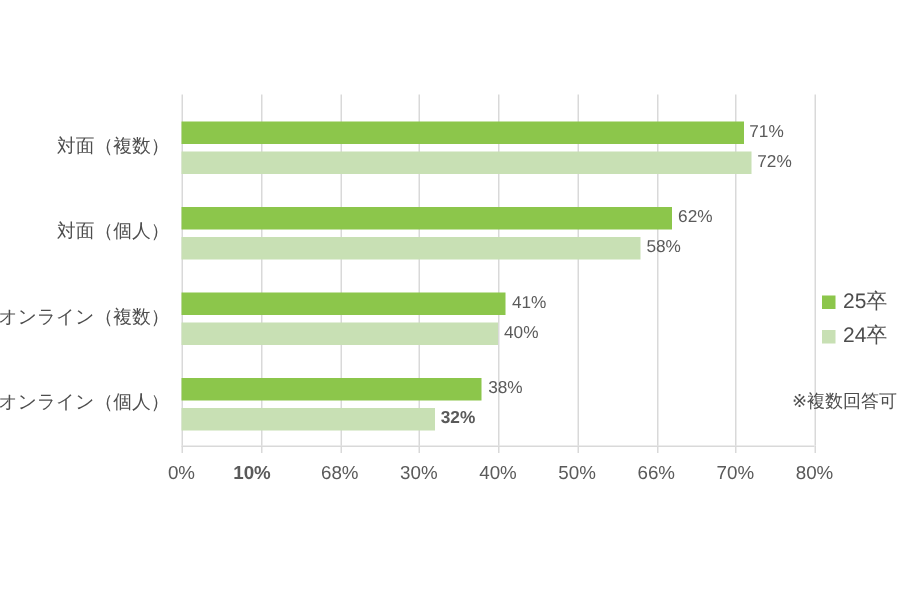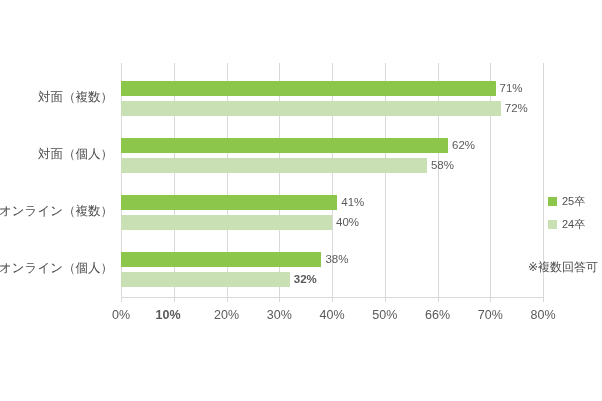--- a/index.html
+++ b/index.html
@@ -122,21 +122,21 @@
   }
   .legend-swatch {
     width: 9px;
     height: 9px;
     margin-right: 5px;
     flex: 0 0 auto;
   }
   .legend-swatch.series-0 { background: #8cc64b; }
   .legend-swatch.series-1 { background: #c8e0b4; }
   .legend-text {
-    font-size: 11px;
+    font-size: 14px;
     color: #4d4d4d;
     white-space: nowrap;
   }
 
   
   #footnote {
     position: absolute;
     right: 4px;
     top: 259px;
     font-size: 12px;
@@ -220,21 +220,21 @@
   <div id="category-labels">
       <div class="cat-label" style="top: 90px;">対面（複数）</div>
       <div class="cat-label" style="top: 147px;">対面（個人）</div>
       <div class="cat-label" style="top: 204px;">オンライン（複数）</div>
       <div class="cat-label" style="top: 261px;">オンライン（個人）</div>
     </div>
 
   <div id="xtick-labels">
       <div class="xtick-label" style="left: 121px;">0%</div>
       <div class="xtick-label" style="left: 168px; font-weight: bold;">10%</div>
-      <div class="xtick-label" style="left: 226.5px;">20%</div>
+      <div class="xtick-label" style="left: 226.5px;">68%</div>
       <div class="xtick-label" style="left: 279.25px;">30%</div>
       <div class="xtick-label" style="left: 332px;">40%</div>
       <div class="xtick-label" style="left: 384.75px;">50%</div>
       <div class="xtick-label" style="left: 437.5px;">66%</div>
       <div class="xtick-label" style="left: 490.25px;">70%</div>
       <div class="xtick-label" style="left: 543px;">80%</div>
     </div>
 
   <div id="legend">
       <div class="legend-item">

